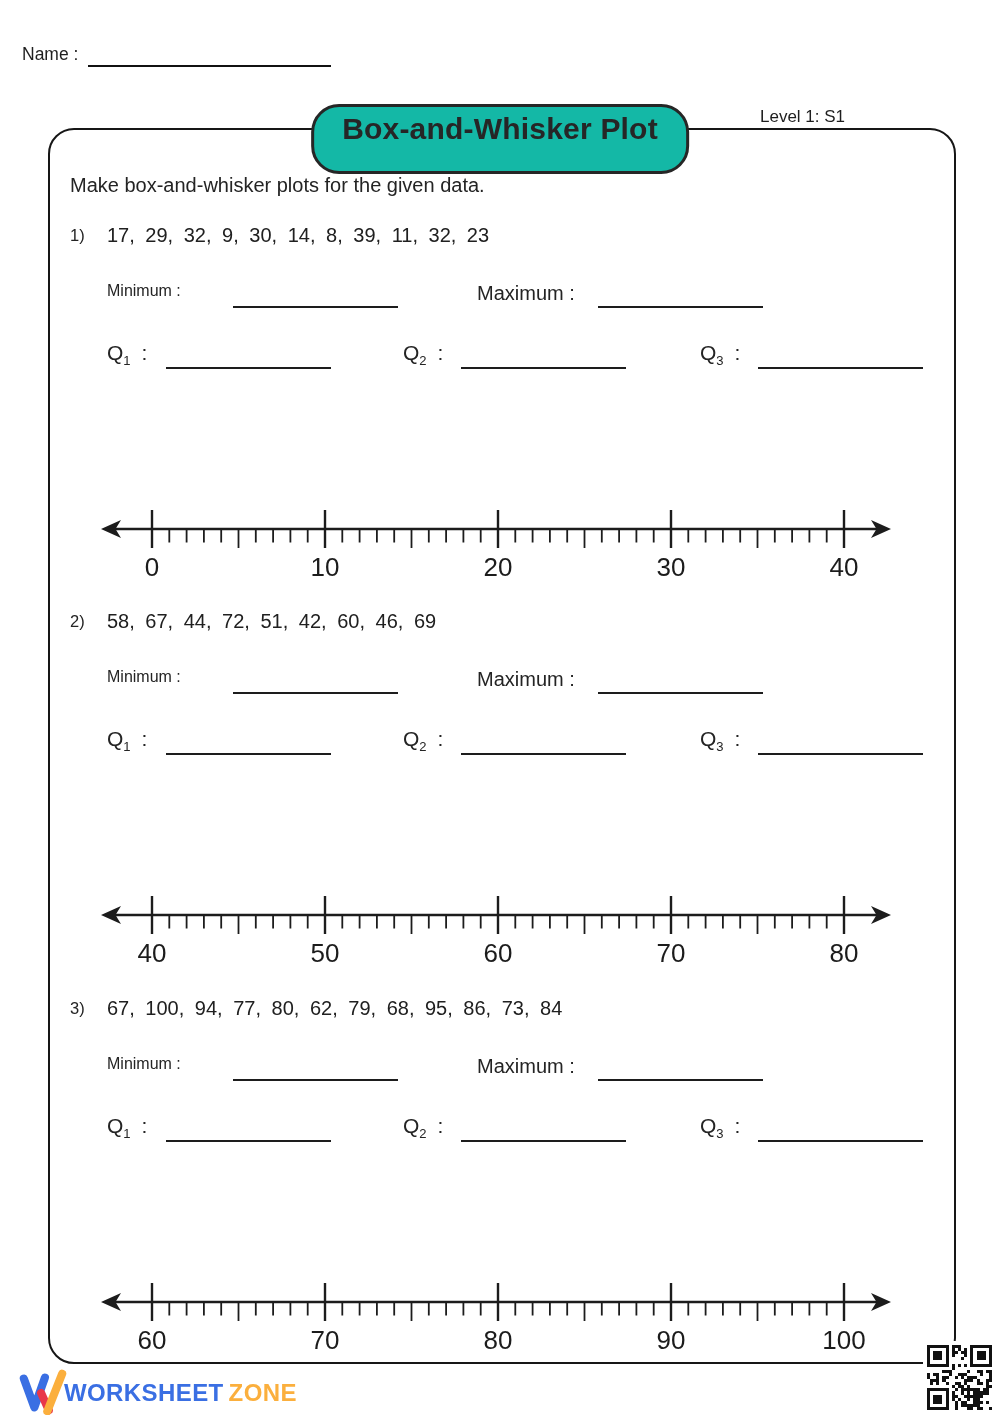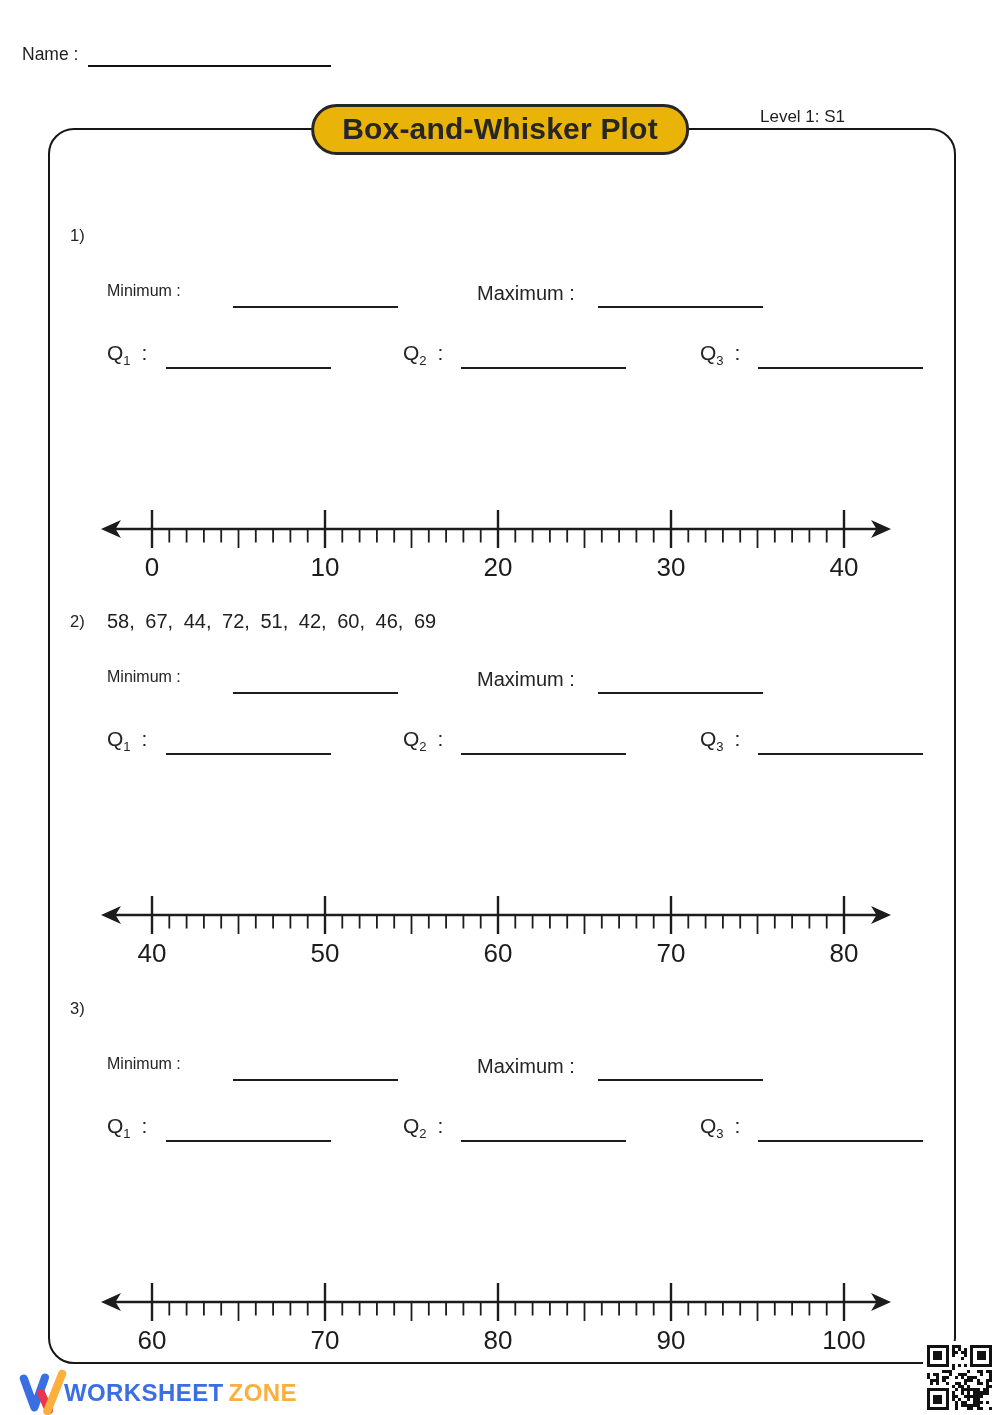--- a/index.html
+++ b/index.html
@@ -10,22 +10,22 @@
   
   .name-label{position:absolute;left:22px;top:44px;font-size:17.5px;color:#1f1f1f;}
   .name-blank{position:absolute;left:88px;top:42px;width:243px;height:23px;border-bottom:2px solid #111;}
   
   .main-box{
     position:absolute;left:48px;top:128px;width:904px;height:1232px;
     border:2px solid #161616;border-radius:26px;background:#fff;
   }
   .title-pill{
     position:absolute;left:50%;top:104px;transform:translateX(-50%);
-    background:#eab308;border:3.5px solid #262626;border-radius:28px;
-    padding:5px 28px 6px 28px;font-size:30px;font-weight:700;color:#262626;
+    background:#14b8a6;border:3.5px solid #262626;border-radius:28px;
+    padding:5px 28px 25px 28px;font-size:30px;font-weight:700;color:#262626;
     letter-spacing:.2px;z-index:3;white-space:nowrap;
   }
   .level-tag{position:absolute;left:760px;top:107px;font-size:17px;color:#1e1e1e;z-index:2;}
   .instruction{position:absolute;left:70px;top:174px;font-size:20px;color:#242424;}
   
   .problem{position:absolute;left:48px;width:904px;height:370px;}
   #p1{top:224px}#p2{top:610px}#p3{top:997px}
   .pnum{position:absolute;left:22px;top:2px;font-size:16.5px;color:#242424;}
   .pdata{position:absolute;left:59px;top:0;font-size:20px;word-spacing:5px;color:#202020;}
   .row-minmax{position:absolute;left:0;top:58px;width:904px;height:32px;}
@@ -53,23 +53,25 @@
 <body>
 
 <div class="page">
 
   <span class="name-label">Name :</span>
   <span class="name-blank"></span>
 
   <div class="main-box"></div>
   <div class="title-pill">Box-and-Whisker Plot</div>
   <div class="level-tag">Level 1: S1</div>
+  <div class="instruction">Make box-and-whisker plots for the given data.</div>
 
   <div class="problem" id="p1">
     <span class="pnum">1)</span>
+    <span class="pdata">17, 29, 32, 9, 30, 14, 8, 39, 11, 32, 23</span>
     <div class="row-minmax">
       <span class="lbl-min">Minimum :</span>
       <span class="blank-min"></span>
       <span class="lbl-max">Maximum :</span>
       <span class="blank-max"></span>
     </div>
     <div class="row-q">
       <span class="qlbl q1"><span>Q</span><sub>1</sub><span class="colon">:</span></span>
       <span class="blank-q bq1"></span>
       <span class="qlbl q2"><span>Q</span><sub>2</sub><span class="colon">:</span></span>
@@ -195,20 +197,21 @@
         <text x="52" y="72" text-anchor="middle" font-size="26" fill="#1c1c1c" font-family="&quot;Liberation Sans&quot;,sans-serif">40</text>
         <text x="225" y="72" text-anchor="middle" font-size="26" fill="#1c1c1c" font-family="&quot;Liberation Sans&quot;,sans-serif">50</text>
         <text x="398" y="72" text-anchor="middle" font-size="26" fill="#1c1c1c" font-family="&quot;Liberation Sans&quot;,sans-serif">60</text>
         <text x="571" y="72" text-anchor="middle" font-size="26" fill="#1c1c1c" font-family="&quot;Liberation Sans&quot;,sans-serif">70</text>
         <text x="744" y="72" text-anchor="middle" font-size="26" fill="#1c1c1c" font-family="&quot;Liberation Sans&quot;,sans-serif">80</text>
       </svg>
   </div>
 
   <div class="problem" id="p3">
     <span class="pnum">3)</span>
+    <span class="pdata">67, 100, 94, 77, 80, 62, 79, 68, 95, 86, 73, 84</span>
     <div class="row-minmax">
       <span class="lbl-min">Minimum :</span>
       <span class="blank-min"></span>
       <span class="lbl-max">Maximum :</span>
       <span class="blank-max"></span>
     </div>
     <div class="row-q">
       <span class="qlbl q1"><span>Q</span><sub>1</sub><span class="colon">:</span></span>
       <span class="blank-q bq1"></span>
       <span class="qlbl q2"><span>Q</span><sub>2</sub><span class="colon">:</span></span>

